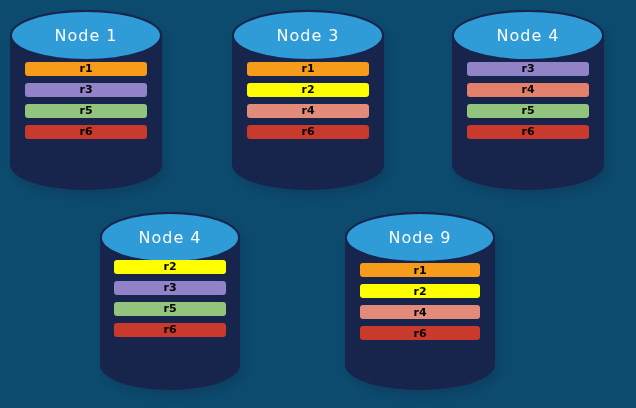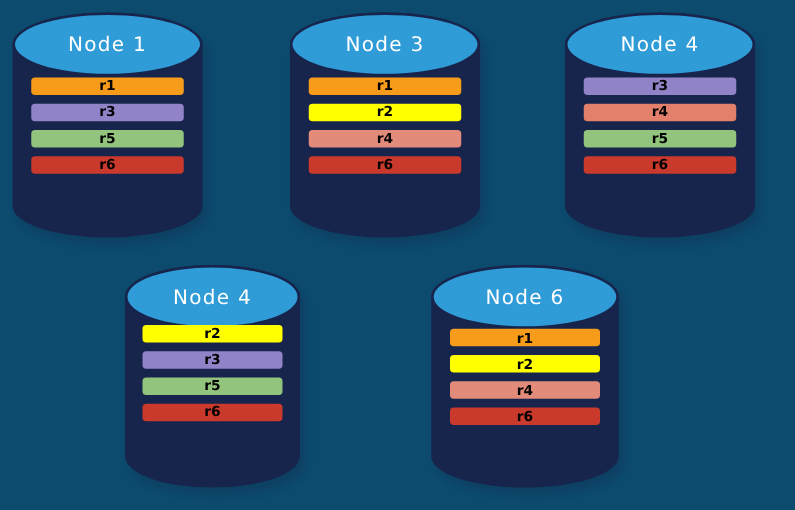--- a/index.html
+++ b/index.html
@@ -147,21 +147,21 @@
         <div class="replica" style="background: rgb(255, 255, 0);">r2</div>
         <div class="replica" style="background: rgb(146, 131, 200);">r3</div>
         <div class="replica" style="background: rgb(146, 196, 125);">r5</div>
         <div class="replica" style="background: rgb(201, 57, 44);">r6</div>
       </div>
     </div>
     <div class="node" style="left: 345px; top: 212px; width: 150px; height: 178px;">
       <div class="cyl-shadow"></div>
       <div class="cyl-body" style="background: rgb(23, 37, 76);"></div>
       <div class="cyl-top" style="background: rgb(47, 155, 215); border-color: rgb(23, 37, 76);"></div>
-      <div class="node-label" style="color: rgb(255, 255, 255);">Node 6</div>
+      <div class="node-label" style="color: rgb(255, 255, 255);">Node 9</div>
       <div class="replicas">
         <div class="replica" style="background: rgb(247, 155, 26);">r1</div>
         <div class="replica" style="background: rgb(255, 255, 0);">r2</div>
         <div class="replica" style="background: rgb(226, 139, 123);">r4</div>
         <div class="replica" style="background: rgb(201, 57, 44);">r6</div>
       </div>
     </div>
   </div>
 
 </body></html>

